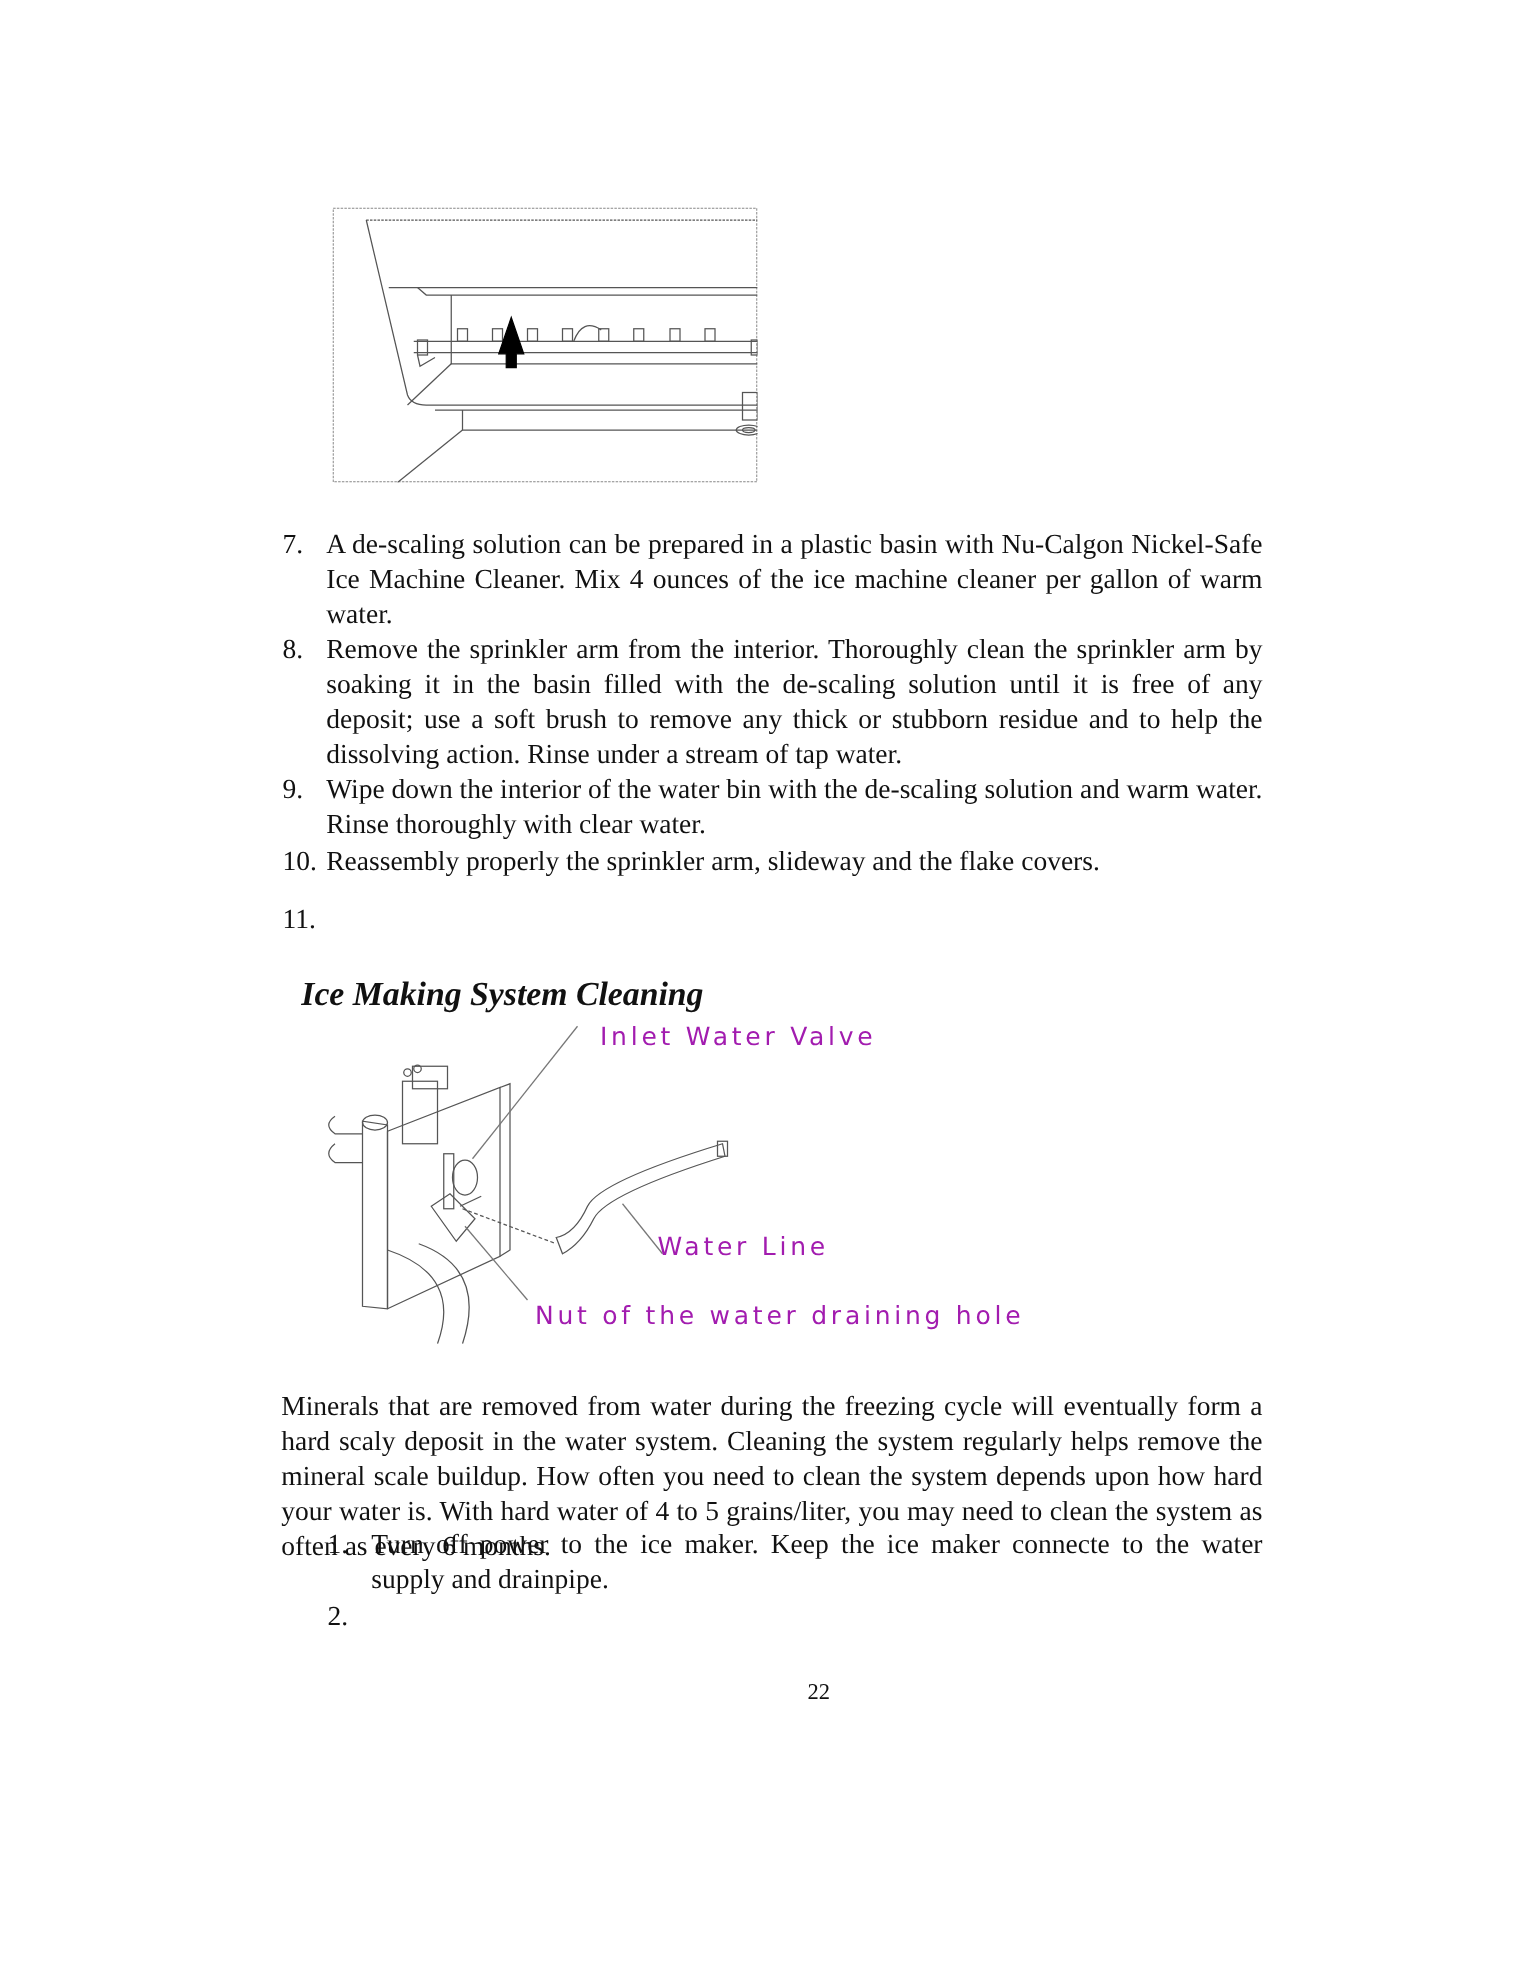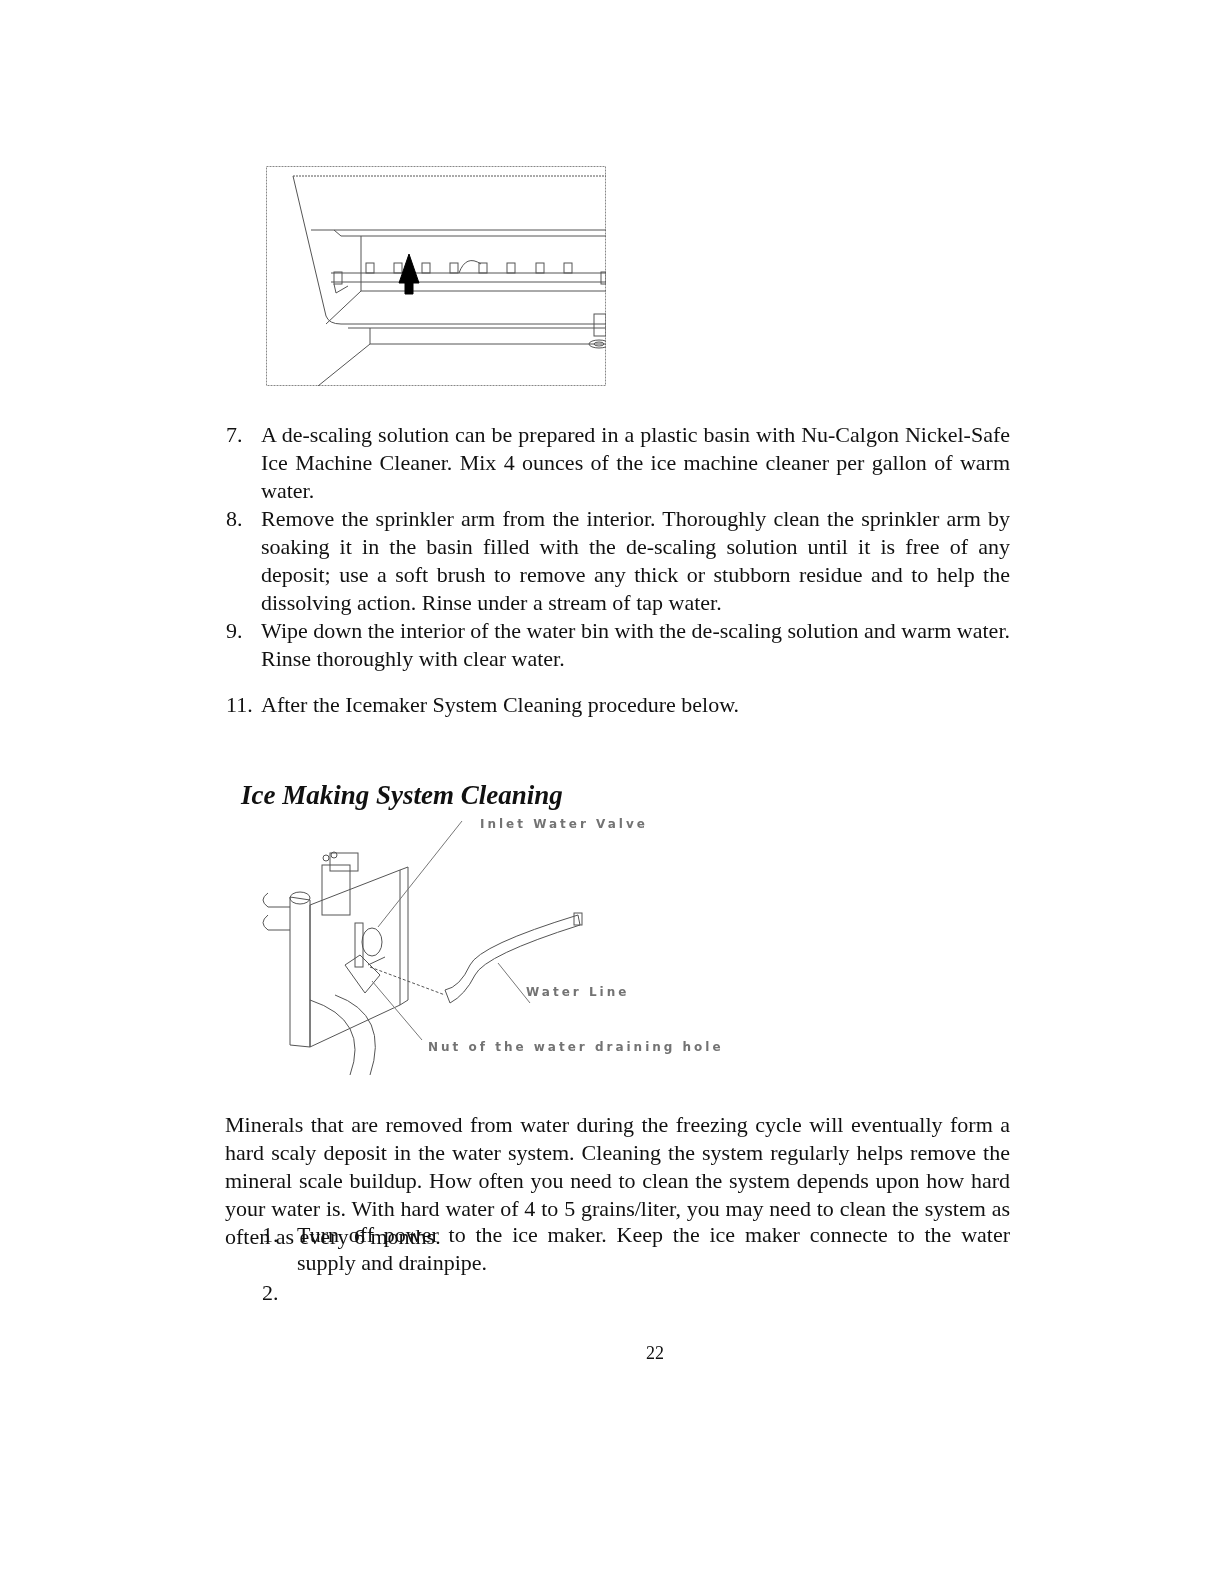--- a/index.html
+++ b/index.html
@@ -3,22 +3,22 @@
 <meta charset="utf-8">
 <style>
   html, body { margin: 0; padding: 0; background: #ffffff; }
   body {
     width: 1224px; height: 1584px; position: relative; overflow: hidden;
     font-family: "Liberation Serif", "DejaVu Serif", serif; color: #111;
   }
   .fig1 { position: absolute; left: 266px; top: 166px; width: 340px; height: 220px; }
   .fig2 { position: absolute; left: 250px; top: 815px; width: 560px; height: 260px; }
   .fig-label {
-    position: absolute; font-family: "DejaVu Sans", sans-serif; font-weight: 700;
-    font-size: 12px; color: #737373; letter-spacing: 3px; white-space: nowrap;
+    position: absolute; font-family: "DejaVu Sans", sans-serif; font-weight: 400;
+    font-size: 20px; color: #a21caf; letter-spacing: 3px; white-space: nowrap;
   }
   .list { position: absolute; margin: 0; padding: 0; list-style: none; }
   .list li { position: relative; font-size: 22px; line-height: 28px; text-align: justify; }
   .list li .num { position: absolute; left: -35px; top: 0; }
   .list1 { left: 261px; top: 421px; width: 749px; }
   .list1 li { margin-bottom: 0px; }
   .heading {
     position: absolute; left: 225px; top: 764px; font-size: 27px;
     font-weight: bold; font-style: italic; margin: 16px;
   }
@@ -62,21 +62,22 @@
   <rect x="328" y="148" width="12" height="22"></rect>
   <ellipse cx="333" cy="178" rx="10" ry="4"></ellipse>
   <ellipse cx="333" cy="178" rx="5" ry="2"></ellipse>
   <polygon points="143,88 133,117 139,117 139,128 147,128 147,117 153,117" fill="#000" stroke="#000"></polygon>
 </svg>
 
 <ol class="list list1">
   <li><span class="num">7.</span><span>A de-scaling solution can be prepared in a plastic basin with Nu-Calgon Nickel-Safe Ice Machine Cleaner. Mix 4 ounces of the ice machine cleaner per gallon of warm water.</span></li>
   <li><span class="num">8.</span><span>Remove the sprinkler arm from the interior. Thoroughly clean the sprinkler arm by soaking it in the basin filled with the de-scaling solution until it is free of any deposit; use a soft brush to remove any thick or stubborn residue and to help the dissolving action. Rinse under a stream of tap water.</span></li>
   <li><span class="num">9.</span><span>Wipe down the interior of the water bin with the de-scaling solution and warm water. Rinse thoroughly with clear water.</span></li>
-  <li style="margin-top:18px"><span class="num">11.</span><span>After the Icemaker System Cleaning procedure below.</span></li>
+  <li style="margin-top:2px"><span class="num">10.</span><span>Reassembly properly the sprinkler arm, slideway and the flake covers.</span></li>
+  <li style="margin-top:18px"><span class="num">11.</span></li>
 </ol>
 
 <h2 class="heading">Ice Making System Cleaning</h2>
 
 <svg class="fig2" viewBox="0 0 560 260" fill="none" stroke="#555" stroke-width="1">
   <rect x="72" y="50" width="28" height="50"></rect>
   <rect x="80" y="38" width="28" height="18"></rect>
   <circle cx="76" cy="43" r="3"></circle>
     <circle cx="84" cy="40" r="3"></circle>
   <path d="M40 82 L40 230 L60 232 L60 85 Z"></path>

